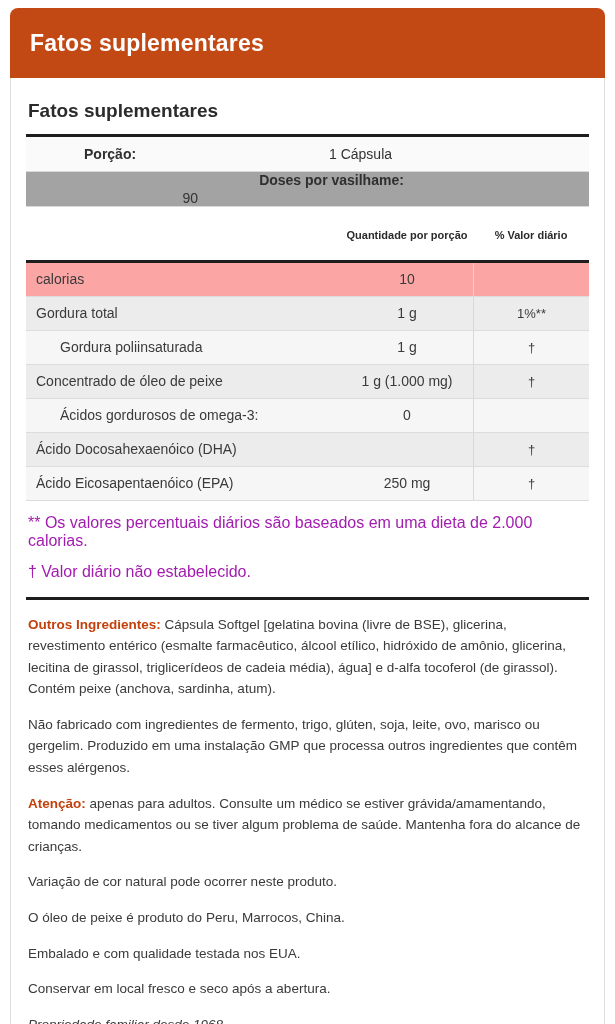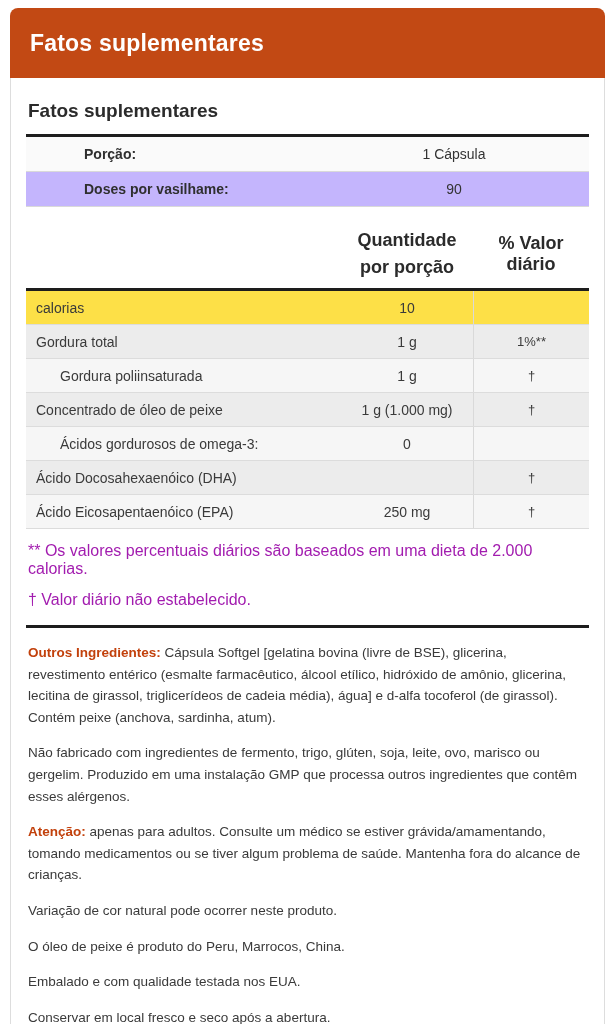--- a/index.html
+++ b/index.html
@@ -50,51 +50,51 @@
   .serving-row {
     display: flex;
     align-items: center;
     min-height: 35px;
     border-bottom: 1px solid #d9d9d9;
     font-size: 14px;
     color: #333333;
     padding: 0 10px;
   }
   .serving-row.light { background: #fafafa; }
-  .serving-row.dark  { background: #c4b5fd; }
+  .serving-row.dark  { background: #a3a3a3; flex-direction: column; }
   .serving-label { flex: 1; font-weight: 700; color: #2f2f2f; padding-left: 48px; }
-  .serving-value { width: 250px; text-align: center; }
+  .serving-value { width: 250px; text-align: left; }
 
   
   .col-headers {
     display: flex;
     align-items: center;
     margin-top: 20px;
     border-bottom: 3px solid #1d1d1d;
-    padding-bottom: 7px;
-    font-size: 18px;
+    padding-bottom: 16px;
+    font-size: 11px;
     font-weight: 700;
     color: #2b2b2b;
   }
   .col-headers .spacer { flex: 1; }
   .col-amount-h { width: 132px; text-align: center; line-height: 1.5; }
   .col-dv-h { width: 116px; text-align: center; }
 
   
   .nrow {
     display: flex;
     align-items: stretch;
     min-height: 34px;
     border-bottom: 1px solid #dcdcdc;
     font-size: 14px;
     color: #3a3a3a;
   }
   .nrow:nth-child(odd)  { background: #f6f6f6; }
   .nrow:nth-child(even) { background: #ececec; }
-  .nrow:first-child     { background: #fde047; }
+  .nrow:first-child     { background: #fca5a5; }
   .nlabel { flex: 1; display: flex; align-items: center; padding-left: 10px; }
   .indent-1 .nlabel { padding-left: 34px; }
   .indent-2 .nlabel { }
   .ncell {
     width: 132px;
     display: flex; align-items: center; justify-content: center;
     text-align: center;
   }
   .ndv {
     width: 116px;

